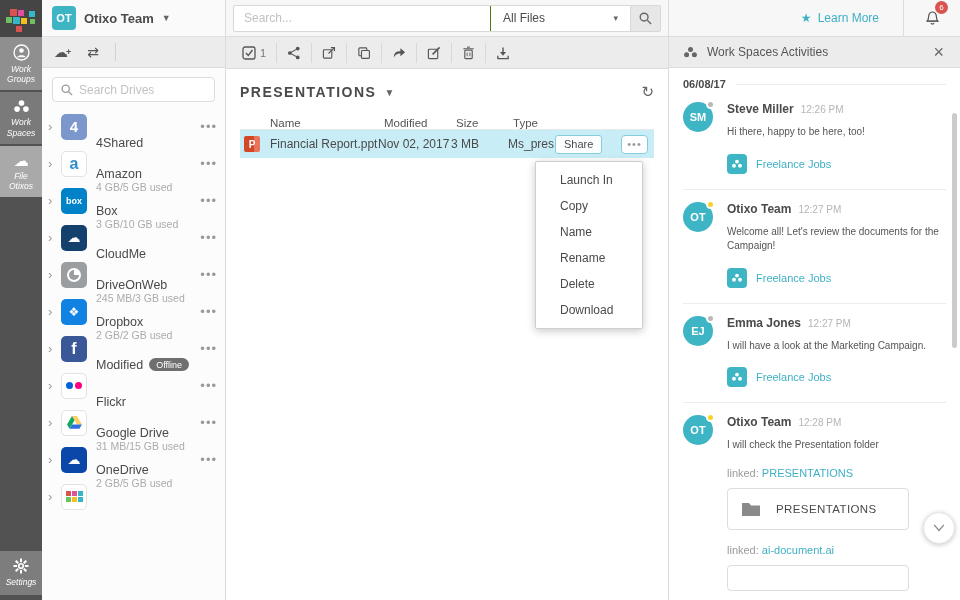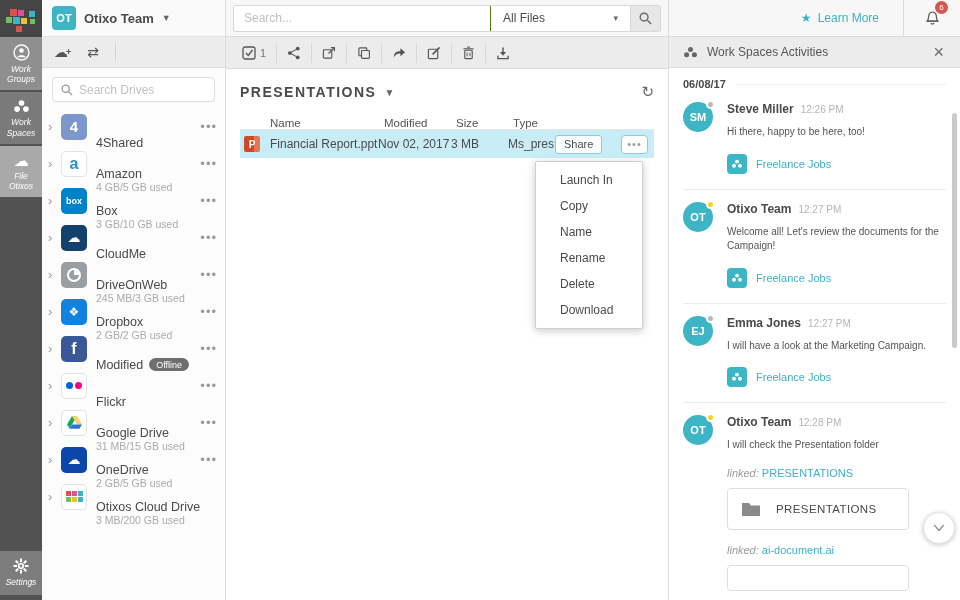--- a/index.html
+++ b/index.html
@@ -112,21 +112,21 @@
   .status-dot { position:absolute; top:-2px; right:-2px; width:9px; height:9px; border-radius:50%; border:2px solid #fff; }
   .msg-head { display:flex; align-items:baseline; gap:7px; }
   .msg-name { font-size:12px; font-weight:bold; color:#4a4a4a; }
   .msg-time { font-size:10px; color:#b5b5b5; }
   .msg-text { margin-top:9px; font-size:10px; color:#555; line-height:1.45; max-width:232px; }
   .link-chip { display:flex; align-items:center; gap:9px; margin-top:14px; cursor:pointer; }
   .chip-icon { width:20px; height:20px; border-radius:4px; background:#3db5c4; display:flex; align-items:center; justify-content:center; }
   .chip-label { font-size:11px; color:#3eb0c6; }
   .msg-div { border-top:1px solid #ececec; margin:15px 14px 0; }
   .linked-line { padding:14px 18px 0 58px; font-size:11px; }
-  .linked-prefix { font-style:italic; color:#9b9b9b; }
+  .linked-prefix { color:#9b9b9b; }
   .linked-name { color:#3eb0c6; cursor:pointer; }
   .linked-card { margin:9px 18px 0 58px; width:182px; border:1px solid #ddd; border-radius:4px; background:#fff; display:flex; align-items:center; gap:15px; padding:12px 13px; cursor:pointer; }
   .card-label { font-size:11.5px; color:#4a4a4a; letter-spacing:0.4px; }
   .act-scrollbar { position:absolute; right:3px; top:45px; width:5px; height:235px; border-radius:3px; background:#cbcbcb; }
   .fab { position:absolute; left:254px; top:512px; width:32px; height:32px; border-radius:50%; background:#fff; border:1px solid #e3e3e3; box-shadow:0 1px 5px rgba(0,0,0,0.22); display:flex; align-items:center; justify-content:center; cursor:pointer; z-index:15; }
 </style>
 </head>
 <body>
 
 <div class="app">
@@ -334,24 +334,20 @@
         <span class="dlogo l-otixo">
           <span class="mini-grid">
               <span style="background:#d9544f;"></span>
               <span style="background:#e04f9d;"></span>
               <span style="background:#35b6c9;"></span>
               <span style="background:#6fbf63;"></span>
               <span style="background:#f2c021;"></span>
               <span style="background:#35b6c9;"></span>
             </span>
         </span>
-        <span class="dinfo">
-            <span class="dname">Otixos Cloud Drive</span>
-            <span class="dusage">3 MB/200 GB used</span>
-          </span>
       </div>
 
     </div>
   </div>
 
   <div class="main">
     <div class="topbar">
       <div class="search-group">
         <input type="text" placeholder="Search..." style="">
         <div class="filter">

